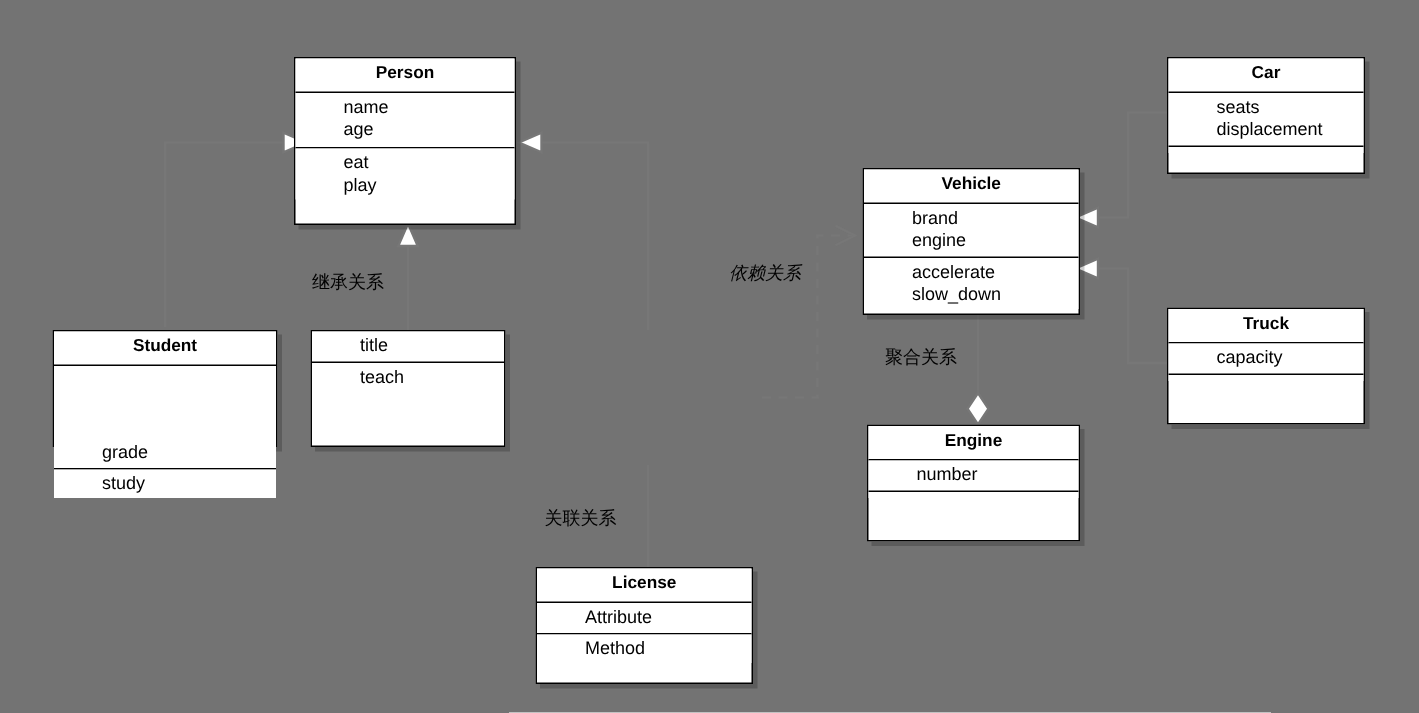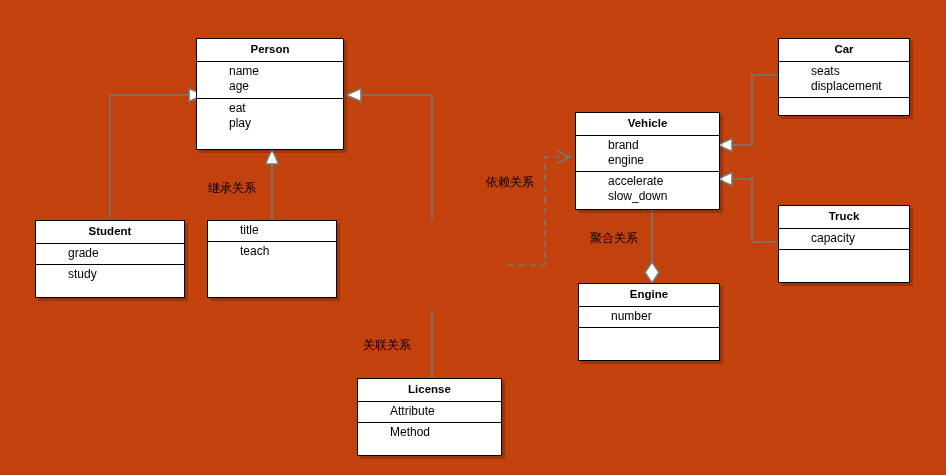--- a/index.html
+++ b/index.html
@@ -7,21 +7,21 @@
     padding: 0;
     background: #ffffff;
   }
   body {
     font-family: "Liberation Sans", "DejaVu Sans", sans-serif;
   }
   #canvas {
     position: relative;
     width: 946px;
     height: 475px;
-    background: #c2410c;
+    background: #737373;
     overflow: hidden;
   }
   
   .uml-class {
     position: absolute;
     box-sizing: border-box;
     background: #ffffff;
     border: 1.6px solid #000000;
     box-shadow: 3px 3px 0 0 rgba(0,0,0,0.20);
     z-index: 5;
@@ -133,21 +133,21 @@
       <div class="uml-line">age</div>
     </div>
     <div class="uml-ops">
       <div class="uml-line">eat</div>
       <div class="uml-line">play</div>
     </div>
   </div>
 
   <div class="uml-class" style="left:35px; top:220px; width:150px; height:78px;">
     <div class="uml-name">Student</div>
-    <div class="uml-attrs" style="height:21px;">
+    <div class="uml-attrs" style="height:21px;margin-top:48px;">
       <div class="uml-line">grade</div>
     </div>
     <div class="uml-ops">
       <div class="uml-line">study</div>
     </div>
   </div>
 
   <div class="uml-class" style="left:207px; top:220px; width:130px; height:78px;">
     <div class="uml-attrs" style="height:21px;">
       <div class="uml-line">title</div>
@@ -199,17 +199,17 @@
 
   <div class="uml-class" style="left:578px; top:283px; width:142px; height:78px;">
     <div class="uml-name">Engine</div>
     <div class="uml-attrs" style="height:21px;">
       <div class="uml-line">number</div>
     </div>
     <div class="uml-ops"></div>
   </div>
 
   <div class="note" style="left:208px; top:181px;text-align:right;">继承关系</div>
-  <div class="note" style="left:486px; top:175px;">依赖关系</div>
+  <div class="note" style="left:486px; top:175px;font-style:italic;">依赖关系</div>
   <div class="note" style="left:590px; top:231px;">聚合关系</div>
   <div class="note" style="left:363px; top:338px;">关联关系</div>
 
 </div>
 
 </body></html>

